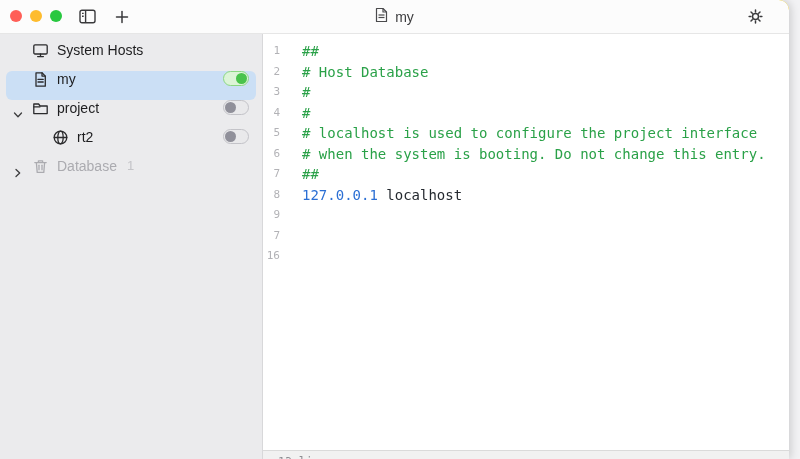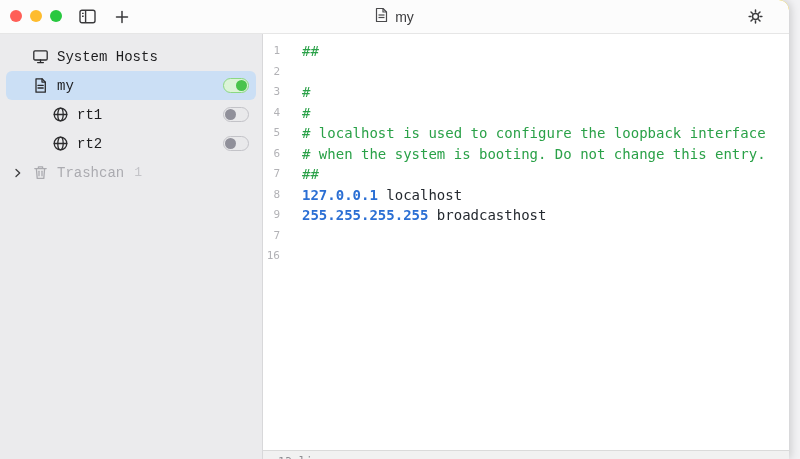--- a/index.html
+++ b/index.html
@@ -34,23 +34,22 @@
   }
 
   
   .main { display:flex; height:425px; }
   .sidebar {
     width:263px; flex:0 0 263px; background:#ebebed;
     border-right:1px solid #d8d8da; padding-top:8px;
   }
   .row {
     height:29px; margin:0 6px; padding-left:6px; border-radius:6px;
-    display:flex; align-items:center; font-size:14px; color:#1d1d1f;
+    display:flex; font-size:14px; color:#1d1d1f;
     cursor:default;
-    font-family:Liberation Mono, monospace;
   }
   .row.selected { background:#cbdff5; }
   .row .chev { width:20px; flex:0 0 20px; display:flex; align-items:center; color:#3c3c3e; }
   .row .indent { width:20px; flex:0 0 20px; }
   .row .icn { width:17px; height:17px; flex:0 0 17px; margin-right:8px; display:flex; align-items:center; color:#2b2b2d; }
   .row .lbl { flex:0 1 auto; white-space:nowrap; }
   .row .count { margin-left:10px; color:#c4c4c8; font-size:13px; }
   .row .spacer { flex:1; }
   .row.muted .lbl { color:#ababb0; }
   .row.muted .icn { color:#ababb0; }
@@ -64,21 +63,21 @@
   
   .editor { flex:1; background:#ffffff; position:relative; overflow:hidden; }
   .code-area { padding-top:7px; font-family:"DejaVu Sans Mono", monospace; font-size:14px; }
   .cline { display:flex; height:20.5px; line-height:20.5px; white-space:pre; }
   .cline .num {
     flex:0 0 17px; text-align:right; color:#b2b2b6;
     font-size:11px; line-height:20.5px;
   }
   .cline .code { padding-left:22px; }
   .seg-comment { color:#2aa148; }
-  .seg-ip { color:#2b6fd4; font-weight:bold; }
+  .seg-ip { color:#2b6fd4; font-weight:normal; }
   .seg-plain { color:#24292f;text-align:right; }
 
   .statusbar {
     position:absolute; left:0; right:0; top:416px; height:40px;
     background:#f1f1f1; border-top:1px solid #dadada;
     font-family:"DejaVu Sans Mono", monospace; font-size:11.5px; color:#8d8d92;
     padding:4px 0 0 15px;
   }
 </style>
 </head>
@@ -166,30 +165,32 @@
               <line x1="6" y1="11" x2="11.2" y2="11"></line>
             </svg>
           </span>
           <span class="lbl">my</span>
           <span class="spacer"></span>
           <span class="toggle on">
             <span class="knob"></span>
           </span>
         </div>
         <div class="row">
-          <span class="chev"></span>
-          <span class="indent"></span>
-          <span class="icn">
-            <svg width="17" height="17" viewBox="0 0 17 17" fill="none" stroke="currentColor" stroke-width="1.3" stroke-linecap="round" stroke-linejoin="round">
-              <circle cx="8.5" cy="8.5" r="6.3"></circle>
-              <ellipse cx="8.5" cy="8.5" rx="2.7" ry="6.3"></ellipse>
-              <line x1="2.2" y1="8.5" x2="14.8" y2="8.5"></line>
-            </svg>
-          </span>
-          <span class="lbl">rt1</span>
+          <span class="chev">
+            <svg width="12" height="12" viewBox="0 0 12 12" fill="none" stroke="currentColor" stroke-width="1.3" stroke-linecap="round" stroke-linejoin="round">
+              <polyline points="2.5,4 6,7.7 9.5,4"></polyline>
+            </svg>
+          </span>
+          <span class="icn">
+            <svg width="17" height="17" viewBox="0 0 17 17" fill="none" stroke="currentColor" stroke-width="1.3" stroke-linecap="round" stroke-linejoin="round">
+              <path d="M1.8 13.6 V4 h4.8 l1.5 2 h7.1 v7.6 z"></path>
+              <line x1="1.8" y1="6.8" x2="8" y2="6.8"></line>
+            </svg>
+          </span>
+          <span class="lbl">project</span>
           <span class="spacer"></span>
           <span class="toggle off">
             <span class="knob"></span>
           </span>
         </div>
         <div class="row">
           <span class="chev"></span>
           <span class="indent"></span>
           <span class="icn">
             <svg width="17" height="17" viewBox="0 0 17 17" fill="none" stroke="currentColor" stroke-width="1.3" stroke-linecap="round" stroke-linejoin="round">
@@ -212,37 +213,37 @@
           </span>
           <span class="icn">
             <svg width="17" height="17" viewBox="0 0 17 17" fill="none" stroke="currentColor" stroke-width="1.3" stroke-linecap="round" stroke-linejoin="round">
               <line x1="2.8" y1="4.6" x2="14.2" y2="4.6"></line>
               <path d="M6.4 4.4 v-1.6 h4.2 v1.6"></path>
               <path d="M4.4 4.8 l0.8 9.6 h6.6 l0.8-9.6"></path>
               <line x1="7" y1="7.2" x2="7" y2="11.8"></line>
               <line x1="10" y1="7.2" x2="10" y2="11.8"></line>
             </svg>
           </span>
-          <span class="lbl">Trashcan</span>
+          <span class="lbl">Database</span>
           <span class="count">1</span>
           <span class="spacer"></span>
         </div>
       </aside>
 
     <section class="editor">
       <div class="code-area" id="code-area">
           <div class="cline"><span class="num">1</span><span class="code"><span class="seg-comment">##</span></span></div>
-          <div class="cline"><span class="num">2</span></div>
+          <div class="cline"><span class="num">2</span><span class="code"><span class="seg-comment"># Host Database</span></span></div>
           <div class="cline"><span class="num">3</span><span class="code"><span class="seg-comment">#</span></span></div>
           <div class="cline"><span class="num">4</span><span class="code"><span class="seg-comment">#</span></span></div>
-          <div class="cline"><span class="num">5</span><span class="code"><span class="seg-comment"># localhost is used to configure the loopback interface</span></span></div>
+          <div class="cline"><span class="num">5</span><span class="code"><span class="seg-comment"># localhost is used to configure the project interface</span></span></div>
           <div class="cline"><span class="num">6</span><span class="code"><span class="seg-comment"># when the system is booting. Do not change this entry.</span></span></div>
           <div class="cline"><span class="num">7</span><span class="code"><span class="seg-comment">##</span></span></div>
           <div class="cline"><span class="num">8</span><span class="code"><span class="seg-ip">127.0.0.1</span><span class="seg-plain"> localhost</span></span></div>
-          <div class="cline"><span class="num">9</span><span class="code"><span class="seg-ip">255.255.255.255</span><span class="seg-plain"> broadcasthost</span></span></div>
+          <div class="cline"><span class="num">9</span></div>
           <div class="cline"><span class="num">7</span><span class="code"></span></div>
           <div class="cline"><span class="num">16</span></div>
         </div>
       <div class="statusbar">
         <span>13 lines</span>
       </div>
     </section>
   </div>
 
 </div>

